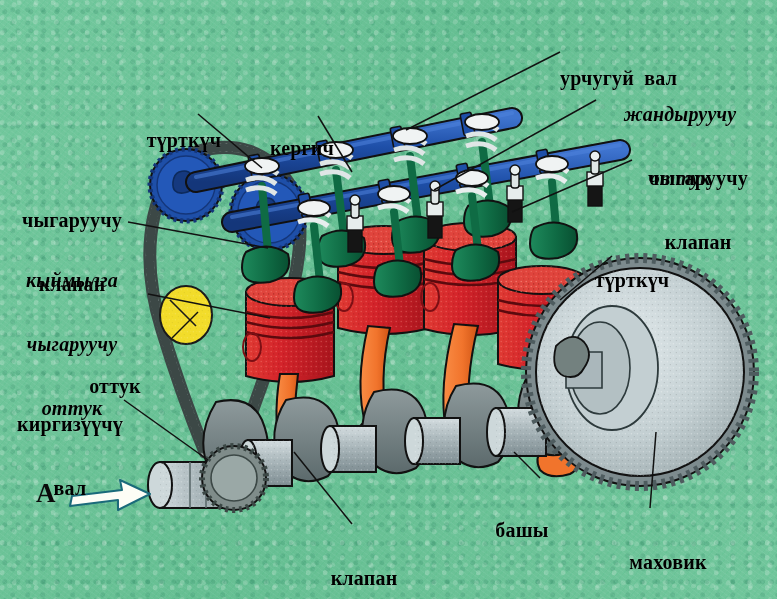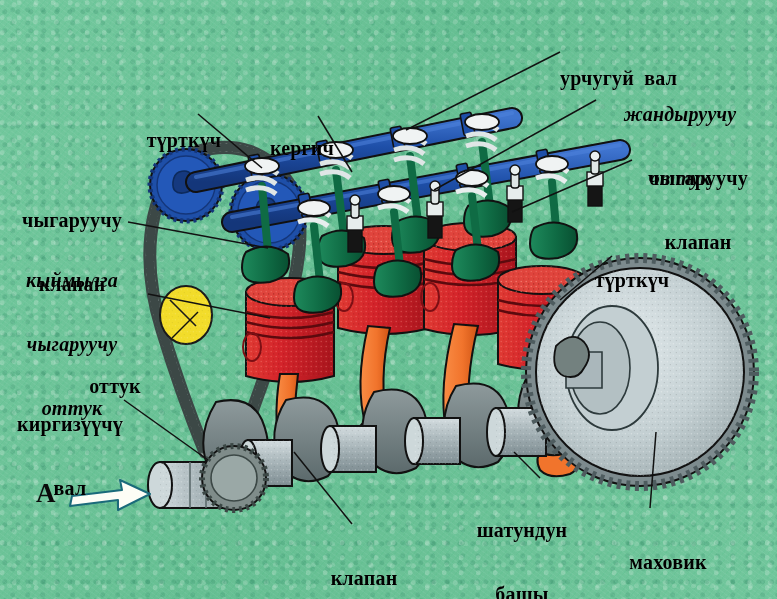--- a/index.html
+++ b/index.html
@@ -433,21 +433,20 @@
 
   <div class="lbl ctr" style="left:572px;top:228px;width:120px;">
     <div>түрткүч</div>
   </div>
 
   <div class="lbl ctr" style="left:318px;top:526px;width:92px;">
     <div>клапан</div>
   </div>
 
   <div class="lbl ctr" style="left:452px;top:478px;width:140px;">
-    <div>шатундун</div>
     <div>башы</div>
   </div>
 
   <div class="lbl ctr" style="left:606px;top:510px;width:124px;">
     <div>маховик</div>
   </div>
 
   <div class="big-a" style="left:36px;top:478px;">A</div>
 </div>
 

